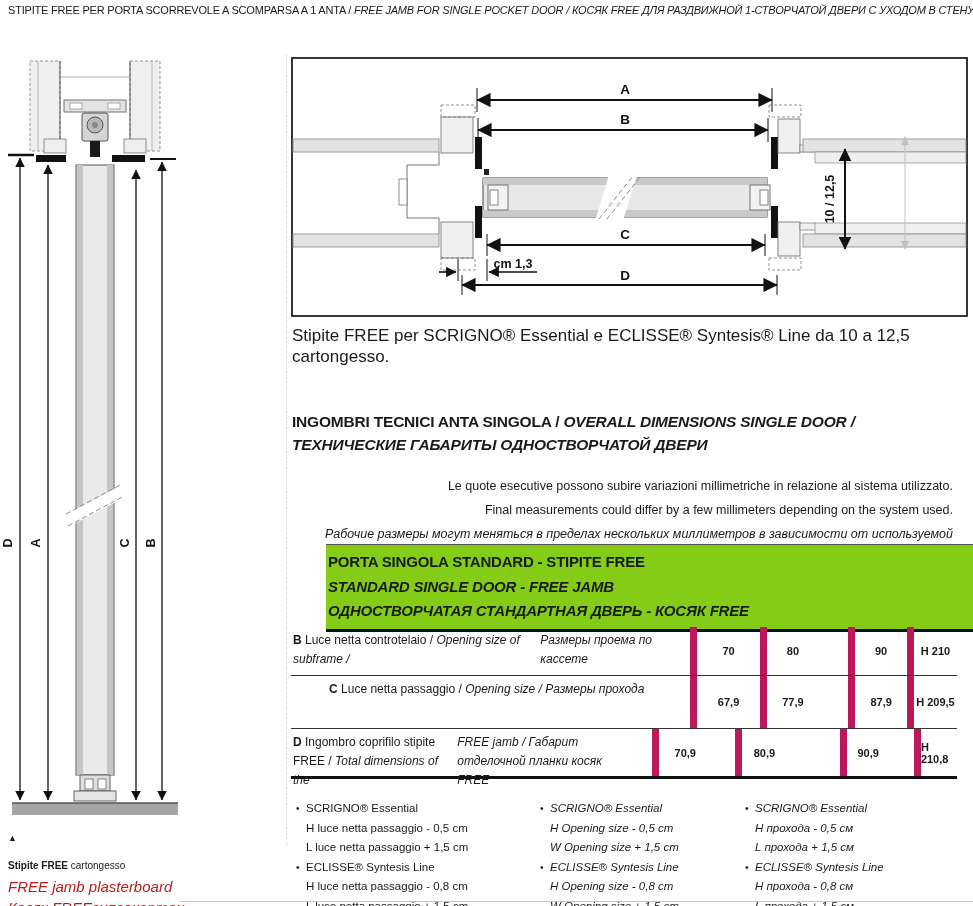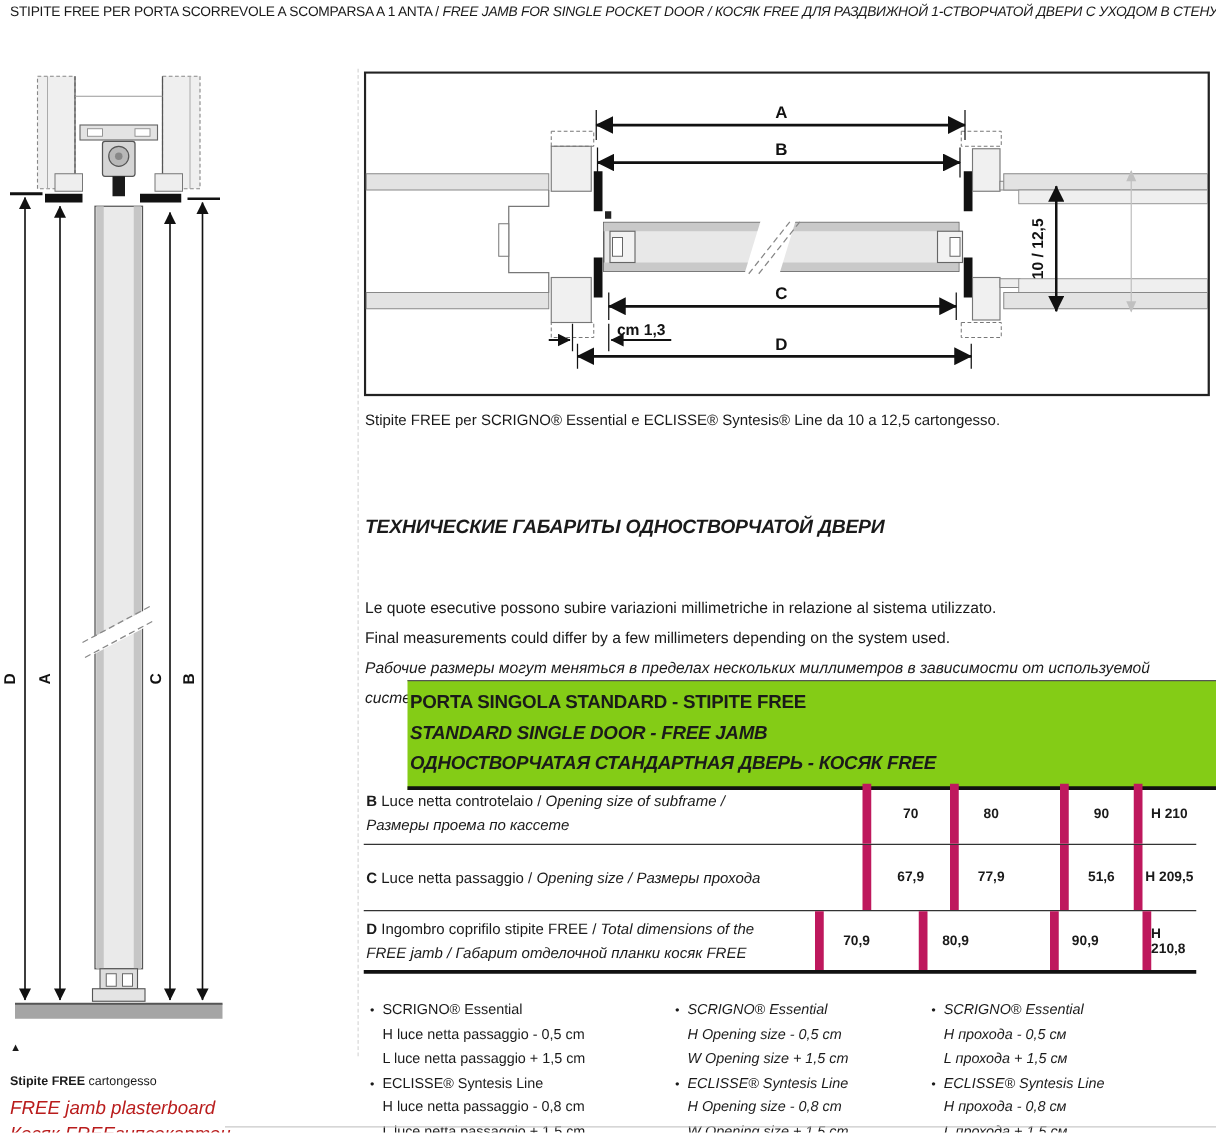--- a/index.html
+++ b/index.html
@@ -16,34 +16,34 @@
   #colsep{top:55px;left:286px;height:790px;border-left:1px dashed #d8d8d8;width:0;}
   #bottomrule{top:901px;left:180px;width:793px;height:1px;background:#c9c9c9;}
 
   
   #lcap{top:828px;left:8px;width:260px;line-height:21px;}
   #lcap .tri{font-size:9px;display:block;margin-bottom:6px;}
   #lcap .l1{font-size:10px;}
   #lcap .l2{font-size:15px;}
 
   
-  #pcap{top:326px;left:292px;width:677px;font-size:12px;line-height:20.5px;}
+  #pcap{top:326px;left:292px;width:677px;font-size:17px;line-height:20.5px;}
 
   
   #ovh{top:410px;left:292px;width:677px;font-size:15.5px;font-weight:bold;line-height:23px;letter-spacing:-0.2px;}
-  #notes{top:474px;left:292px;width:677px;font-size:12.5px;line-height:24px;}
+  #notes{top:474px;left:276px;width:677px;font-size:12.5px;line-height:24px;text-align:right;}
 
   
   #band{top:544px;left:291px;width:677px;height:79px;background:#84cc16;border-top:1px solid #555;border-bottom:3px solid #111;box-sizing:content-box;font-size:15px;font-weight:bold;line-height:24.5px;padding-top:5px;padding-left:2px;letter-spacing:-0.2px;margin-left:35px;}
 
   
   #tbl{top:627px;left:291px;width:666px;border-bottom:3px solid #111;box-sizing:border-box;}
   .trow{display:flex;border-bottom:1px solid #333;box-sizing:border-box;}
   .trow:last-child{border-bottom:none;gap:24px;}
-  .tdesc{width:417px;box-sizing:border-box;padding:4px 10px 4px 2px;font-size:12px;line-height:19px;display:flex;flex-direction:column;justify-content:center;}
+  .tdesc{width:417px;box-sizing:border-box;padding:4px 10px 4px 2px;font-size:12px;line-height:19px;display:flex;flex-direction:row;justify-content:center;}
   .tval{box-sizing:border-box;border-left:7px solid #be185d;display:flex;align-items:center;justify-content:center;font-weight:bold;font-size:11px;}
   .w1{width:72px;}.w2{width:62px;}.w3{width:61px;margin-left:29px;}.w4{width:52px;}
   .tkey{font-weight:bold;}
 
   
   .listcol{top:799px;width:230px;font-size:11.5px;line-height:19.5px;}
   .listcol .brand{display:flex;}
   .listcol .bullet{width:10px;font-size:10px;}
   .listcol .sub{padding-left:10px;}
 
@@ -204,20 +204,21 @@
     <text x="222" y="211" font-size="12.5">cm 1,3</text>
     <text x="543" y="142" transform="rotate(-90 543 142)" font-size="12.5">10 / 12,5</text>
   </g>
 </svg>
 
 <div class="abs" id="pcap">
   <div>Stipite FREE per SCRIGNO® Essential e ECLISSE® Syntesis® Line da 10 a 12,5 cartongesso.</div>
 </div>
 
 <div class="abs" id="ovh">
+  <div><span>INGOMBRI TECNICI ANTA SINGOLA / </span><span class="it">OVERALL DIMENSIONS SINGLE DOOR /</span></div>
   <div class="it">ТЕХНИЧЕСКИЕ ГАБАРИТЫ ОДНОСТВОРЧАТОЙ ДВЕРИ</div>
 </div>
 
 <div class="abs" id="notes">
   <div>Le quote esecutive possono subire variazioni millimetriche in relazione al sistema utilizzato.</div>
   <div>Final measurements could differ by a few millimeters depending on the system used.</div>
   <div class="it">Рабочие размеры могут меняться в пределах нескольких миллиметров в зависимости от используемой системы.</div>
 </div>
 
 <div class="abs" id="band">
@@ -236,21 +237,21 @@
     <div class="tval w2">80</div>
     <div class="tval w3">90</div>
     <div class="tval w4">H 210</div>
   </div>
   <div class="trow" style="height:53px">
     <div class="tdesc">
       <div><span class="tkey">C</span><span> Luce netta passaggio / </span><span class="it">Opening size / Размеры прохода</span></div>
     </div>
     <div class="tval w1">67,9</div>
     <div class="tval w2">77,9</div>
-    <div class="tval w3">51,6</div>
+    <div class="tval w3">87,9</div>
     <div class="tval w4">H 209,5</div>
   </div>
   <div class="trow" style="height:47px">
     <div class="tdesc">
       <div><span class="tkey">D</span><span> Ingombro coprifilo stipite FREE / </span><span class="it">Total dimensions of the</span></div>
       <div class="it">FREE jamb / Габарит отделочной планки косяк FREE</div>
     </div>
     <div class="tval w1">70,9</div>
     <div class="tval w2">80,9</div>
     <div class="tval w3">90,9</div>

